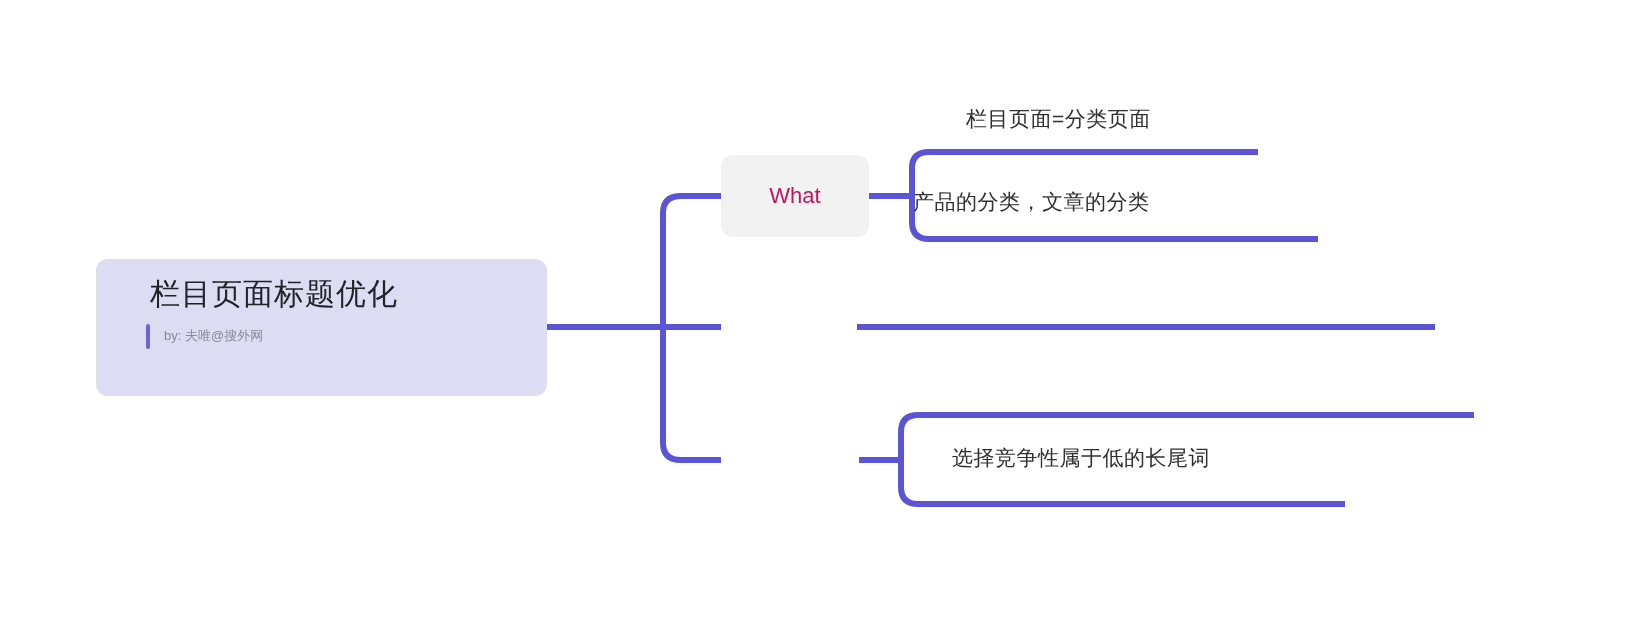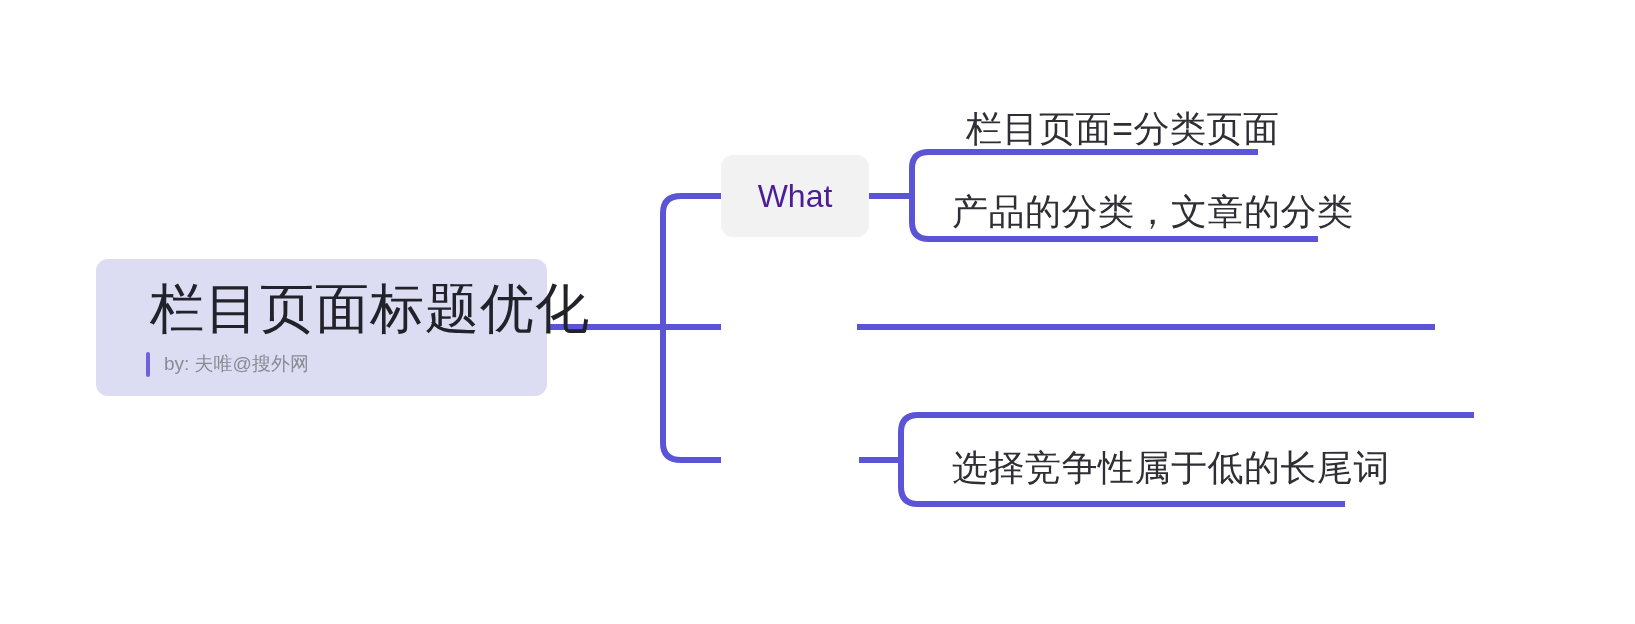--- a/index.html
+++ b/index.html
@@ -31,72 +31,72 @@
     left: 96px;
     top: 259px;
     width: 451px;
     height: 137px;
     background: #dcdcf2;
     border-radius: 12px;
     box-sizing: border-box;
     padding: 18px 0 0 0;
   }
   .root-title {
-    font-size: 54px;
+    font-size: 30px;
     color: #22222a;
     line-height: 1.15;
     padding-left: 54px;
     letter-spacing: 1px;
     white-space: nowrap;
   }
   .root-sub-wrap {
     display: flex;
     align-items: center;
     margin-top: 12px;
     padding-left: 50px;
   }
   .root-sub-bar {
     width: 4px;
     height: 25px;
     background: #6c63d8;
     border-radius: 2px;
     margin-right: 14px;
   }
   .root-subtitle {
-    font-size: 19px;
+    font-size: 13px;
     color: #8b8b96;
     white-space: nowrap;
   }
 
   
   .branch-node {
     position: absolute;
     background: #f2f2f3;
     border-radius: 12px;
     display: flex;
     align-items: center;
     justify-content: center;
-    color: #4c1d95;
-    font-size: 32px;
+    color: #be185d;
+    font-size: 22px;
     box-sizing: border-box;
   }
   #node-what { left: 721px; top: 155px; width: 148px; height: 82px; }
   #node-why  { left: 721px; top: 287px; width: 136px; height: 80px; }
   #node-how  { left: 721px; top: 421px; width: 138px; height: 78px; }
 
   
   .leaf {
     position: absolute;
-    font-size: 36px;
+    font-size: 21px;
     color: #2e2e34;
     white-space: nowrap;
     letter-spacing: 0.5px;
   }
   #leaf-w1 { left: 966px; top: 105px; }
-  #leaf-w2 { left: 952px; top: 188px; }
+  #leaf-w2 { left: 913px; top: 188px; }
   #leaf-y1 { left: 952px; top: 279px; }
   #leaf-h1 { left: 952px; top: 368px; }
   #leaf-h2 { left: 952px; top: 444px; }
 </style>
 </head>
 <body>
 
 <div id="canvas">
 
   <svg id="edges" viewBox="0 0 1635 624" width="1635" height="624" xmlns="http://www.w3.org/2000/svg">

